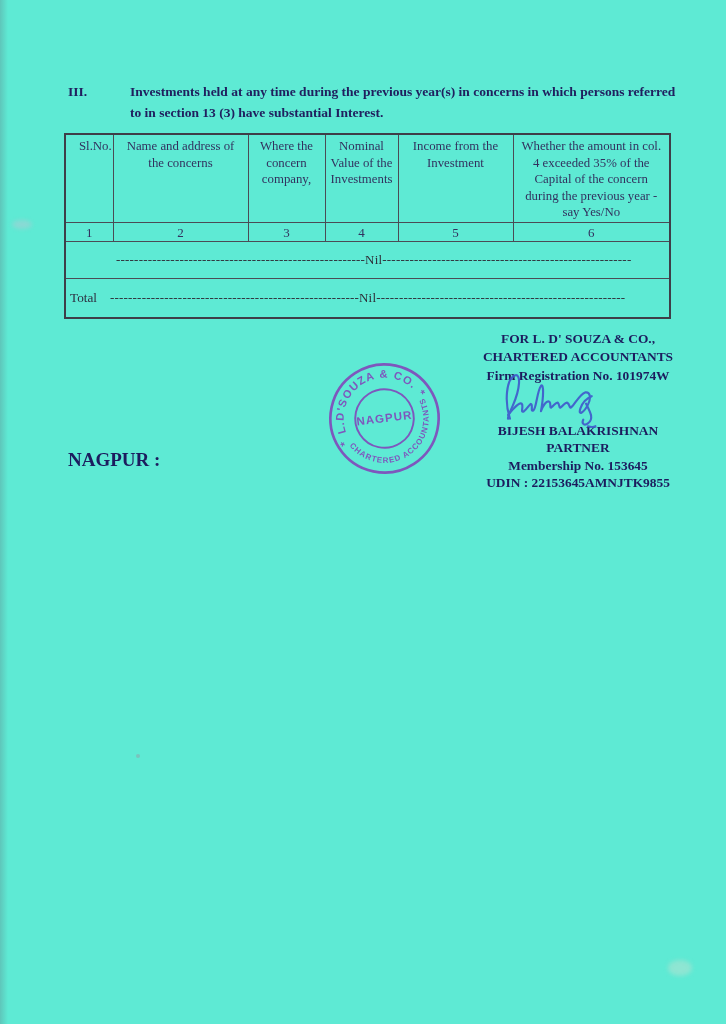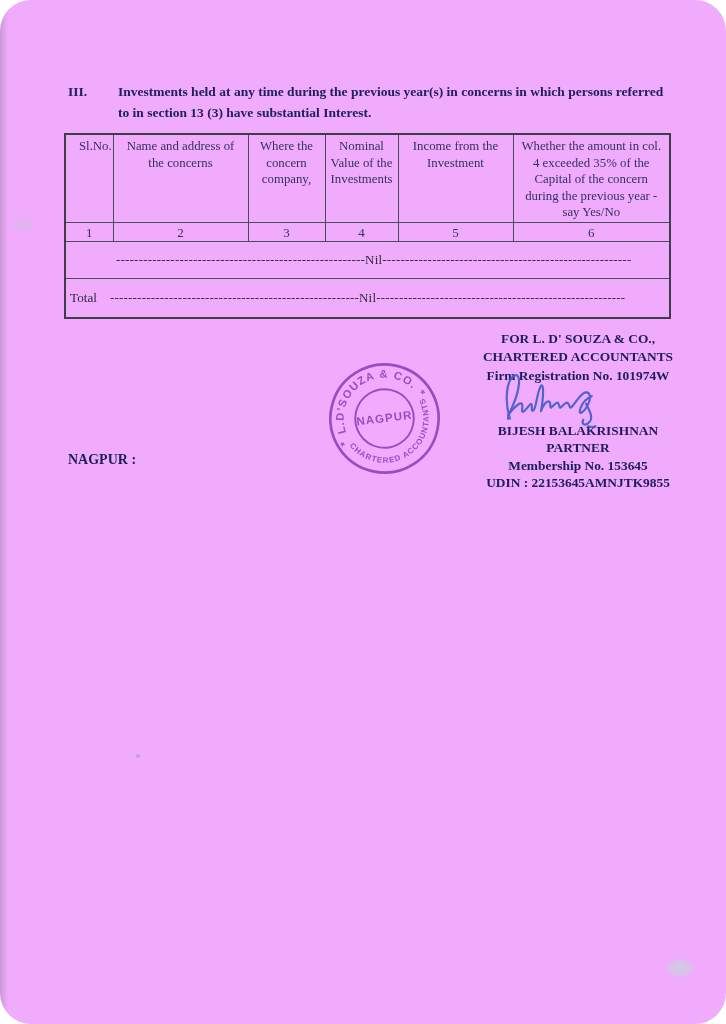--- a/index.html
+++ b/index.html
@@ -1,41 +1,41 @@
 <!DOCTYPE html>
 <html><head>
 <meta charset="utf-8">
 <style>
   html,body{margin:0;padding:0;}
   body{
     width:726px;height:1024px;position:relative;
     background:#ffffff;
     font-family:"Liberation Serif", serif;
   }
-  .page{position:absolute;inset:0;background:#f0abfc;overflow:hidden;border-radius:31px;}
+  .page{position:absolute;inset:0;background:#5eead4;overflow:hidden;}
 
   
   .edge-shadow{
     position:absolute;left:0;top:0;width:8px;height:1024px;
     background:linear-gradient(to right, rgba(95,105,118,.28), rgba(95,105,118,0));
     pointer-events:none;
   }
   .smudge{position:absolute;border-radius:50%;filter:blur(2px);pointer-events:none;}
   .smudge.s1{left:12px;top:220px;width:20px;height:9px;background:rgba(190,198,212,.45);}
   .smudge.s2{left:668px;top:960px;width:24px;height:16px;background:rgba(190,225,210,.5);}
   .smudge.s3{left:136px;top:754px;width:4px;height:4px;background:rgba(150,155,165,.5);filter:blur(.5px);}
 
   
   .heading{
     position:absolute;left:68px;top:81px;width:612px;
     display:flex;align-items:flex-start;
     color:#20205f;font-weight:bold;font-size:13.5px;line-height:21px;
   }
   .heading .hnum{width:50px;flex:0 0 50px;}
-  .heading .htext{white-space:pre-line;}
+  .heading .htext{white-space:pre-line;margin-left:12px;}
 
   
   table.inv{
     position:absolute;left:64px;top:133px;
     border-collapse:collapse;table-layout:fixed;width:607px;
     border:2.2px solid #3e3e48;
     color:#32325f;
   }
   table.inv th, table.inv td{
     border:1.6px solid #4b4b55;
@@ -70,21 +70,21 @@
 
   .signature-svg{position:absolute;left:492px;top:368px;z-index:3;}
 
   
   .stamp-svg{position:absolute;left:318px;top:352px;z-index:2;}
   .stamp-svg text{font-family:"Liberation Sans", sans-serif;}
 
   
   .place-block{
     position:absolute;left:68px;top:451px;width:260px;
-    color:#1c1c5e;font-weight:bold;font-size:14px;line-height:17.5px;
+    color:#1c1c5e;font-weight:bold;font-size:19px;line-height:17.5px;
   }
   .dated-line{display:flex;}
   .dated-line .dlabel{width:60px;flex:0 0 60px;}
 </style>
 </head>
 <body>
 
 <div class="page">
 
   <div class="edge-shadow"></div>

